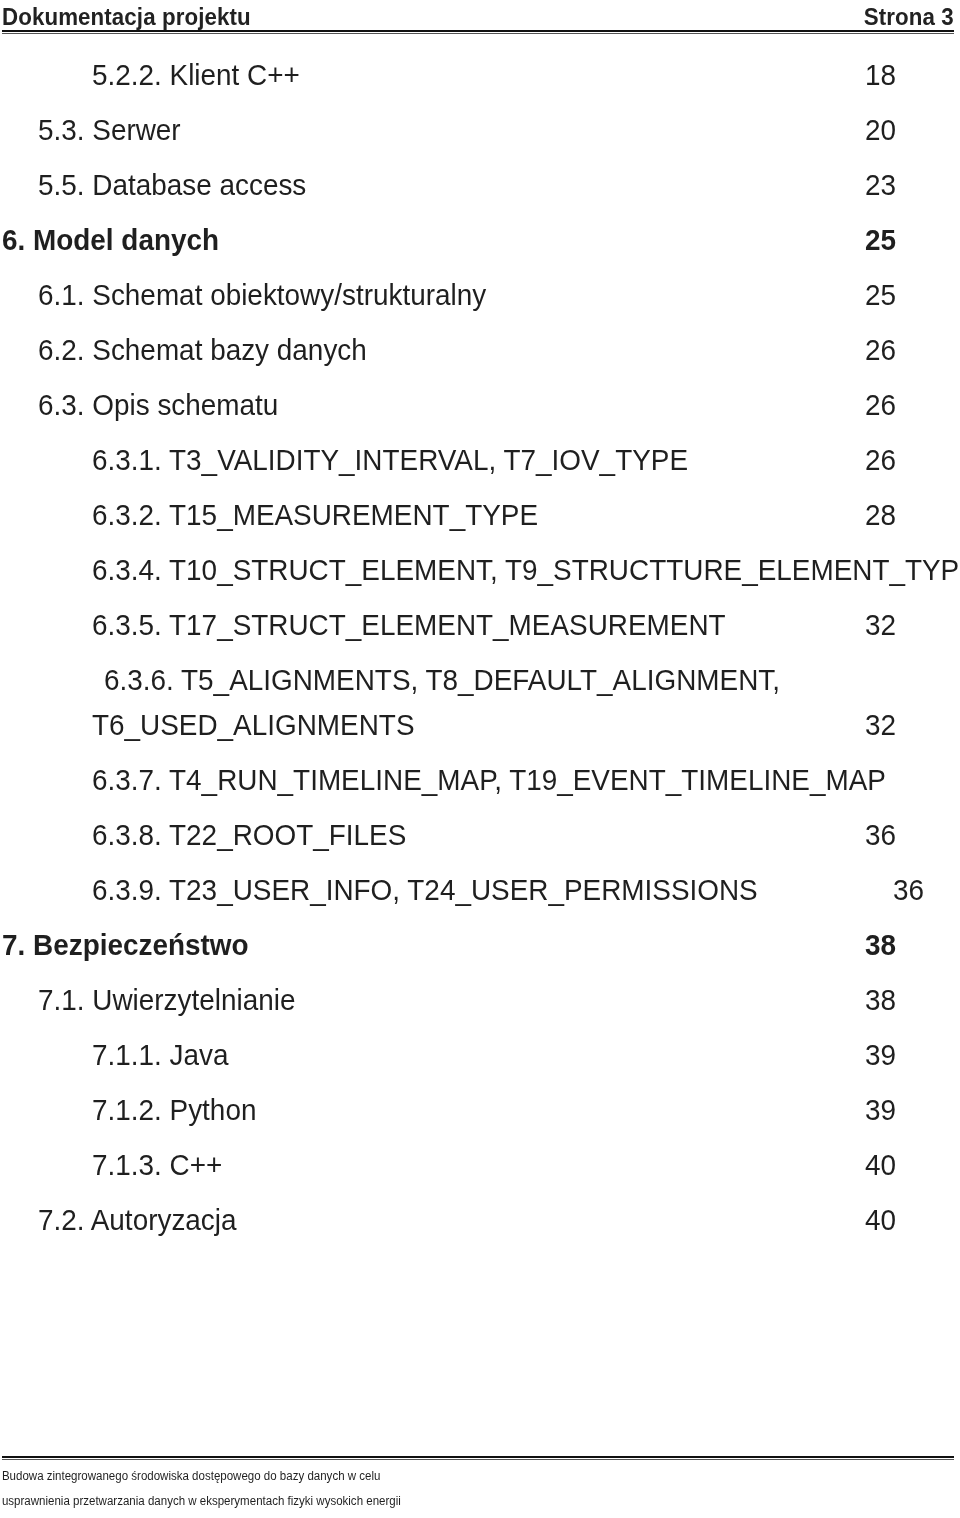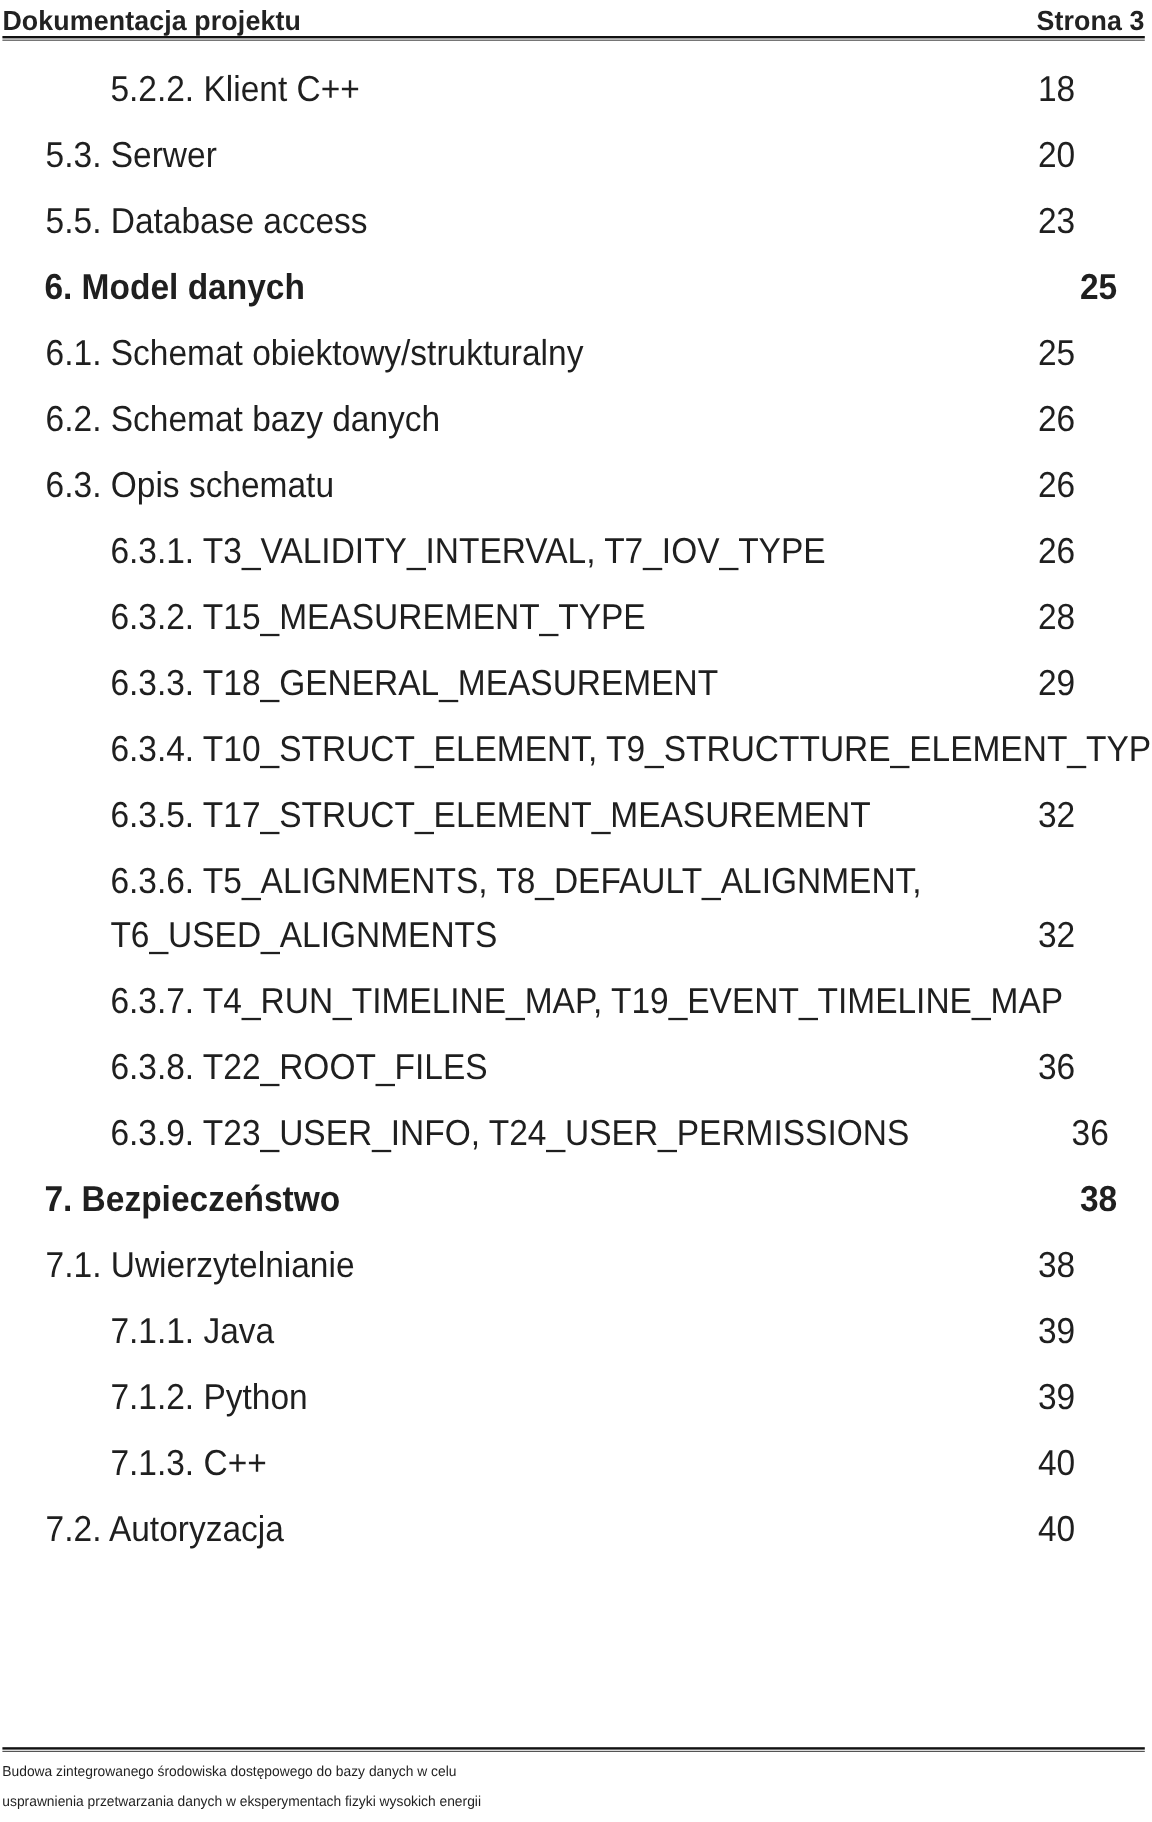--- a/index.html
+++ b/index.html
@@ -93,26 +93,26 @@
   }
   .toc-entry .toc-page {
     flex: 0 0 auto;
     text-align: right;
     min-width: 44px;
     transform: scaleX(0.93);
     transform-origin: right center;
   }
 
   
-  .lvl-1 { padding-left: 2px;  font-weight: bold; margin-left: 35px; }
+  .lvl-1 { padding-left: 2px;  font-weight: bold; }
   .lvl-2 { padding-left: 38px; font-weight: normal; justify-content: center; }
   .lvl-3 { padding-left: 92px; font-weight: normal; }
 
   
-  .toc-entry.wrap-first { height: 45px; }
+  .toc-entry.wrap-first { height: 45px; margin-left: 12px; }
   .toc-entry.wrap-second { height: 55px; }
 
   
   #page-footer {
     position: absolute;
     left: 0;
     top: 1464px;
     width: 960px;
     font-size: 12px;
     line-height: 25px;
@@ -178,25 +178,20 @@
       <span class="toc-title">6.3.1. T3_VALIDITY_INTERVAL, T7_IOV_TYPE</span>
       <span class="toc-dots"></span>
       <span class="toc-page">26</span>
     </div>
     <div class="toc-entry lvl-3">
       <span class="toc-title">6.3.2. T15_MEASUREMENT_TYPE</span>
       <span class="toc-dots"></span>
       <span class="toc-page">28</span>
     </div>
     <div class="toc-entry lvl-3">
-      <span class="toc-title">6.3.3. T18_GENERAL_MEASUREMENT</span>
-      <span class="toc-dots"></span>
-      <span class="toc-page">29</span>
-    </div>
-    <div class="toc-entry lvl-3">
       <span class="toc-title">6.3.4. T10_STRUCT_ELEMENT, T9_STRUCTTURE_ELEMENT_TYPE</span>
       <span class="toc-dots"></span>
     </div>
     <div class="toc-entry lvl-3">
       <span class="toc-title">6.3.5. T17_STRUCT_ELEMENT_MEASUREMENT</span>
       <span class="toc-dots"></span>
       <span class="toc-page">32</span>
     </div>
     <div class="toc-entry wrap-first lvl-3">
       <span class="toc-title">6.3.6. T5_ALIGNMENTS, T8_DEFAULT_ALIGNMENT,</span>

